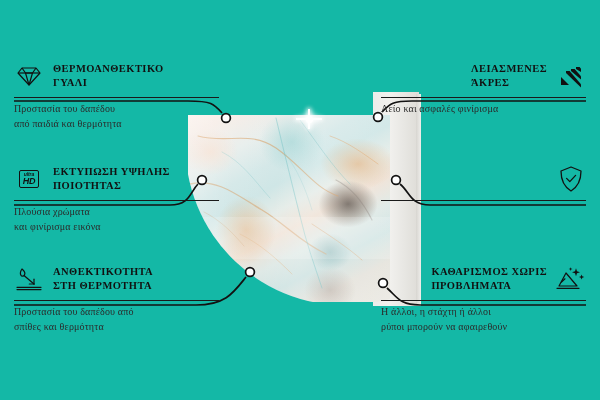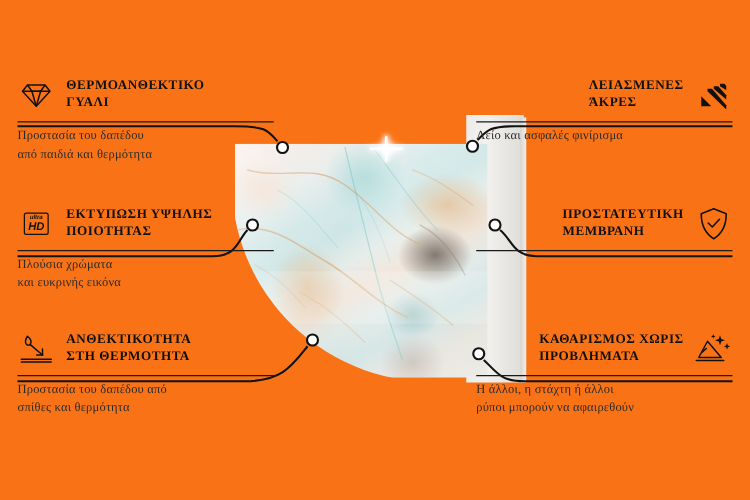--- a/index.html
+++ b/index.html
@@ -4,21 +4,21 @@
 <style>
   html, body {
     margin: 0;
     padding: 0;
     background: #ffffff;
   }
   #page {
     position: relative;
     width: 600px;
     height: 400px;
-    background: #f97316;
+    background: #14b8a6;
     font-family: "Liberation Serif", "DejaVu Serif", serif;
     overflow: hidden;
   }
 
   
   #product-stage {
     position: absolute;
     left: 180px;
     top: 92px;
     width: 240px;
@@ -288,21 +288,21 @@
         </span>
       </span>
       <span class="feature-title">
         <span>ΕΚΤΥΠΩΣΗ ΥΨΗΛΗΣ</span><br>
         <span>ΠΟΙΟΤΗΤΑΣ</span>
       </span>
     </div>
     <div class="feature-rule"></div>
     <div class="feature-desc">
       <span>Πλούσια χρώματα</span><br>
-      <span>και ευκρινής εικόνα</span>
+      <span>και φινίρισμα εικόνα</span>
     </div>
   </div>
 
   <div class="feature left" id="feat-heat">
     <div class="feature-head">
       <span class="feature-icon">
         <svg width="28" height="26" viewBox="0 0 28 26" fill="none" stroke="#111" stroke-width="1.2" stroke-linejoin="round" stroke-linecap="round">
           <path d="M7 3 C9.5 5, 10.5 7, 9.5 9 C8.7 10.6, 6.6 10.6, 5.8 9 C5 7.4, 5.6 5, 7 3 Z"></path>
           <path d="M9 9.5 L19 18"></path>
           <path d="M19 18 L19 13.2"></path>
@@ -345,24 +345,20 @@
   </div>
 
   <div class="feature right" id="feat-membrane">
     <div class="feature-head">
       <span class="feature-icon">
         <svg width="26" height="28" viewBox="0 0 26 28" fill="none" stroke="#111" stroke-width="1.3" stroke-linejoin="round" stroke-linecap="round">
           <path d="M13 2 L23 6 C23 15, 19.5 22, 13 26 C6.5 22, 3 15, 3 6 Z"></path>
           <path d="M8.6 13.4 L11.8 16.6 L17.6 10.4"></path>
         </svg>
       </span>
-      <span class="feature-title">
-        <span>ΠΡΟΣΤΑΤΕΥΤΙΚΗ</span><br>
-        <span>ΜΕΜΒΡΑΝΗ</span>
-      </span>
     </div>
     <div class="feature-rule"></div>
   </div>
 
   <div class="feature right" id="feat-clean">
     <div class="feature-head">
       <span class="feature-icon">
         <svg width="30" height="26" viewBox="0 0 30 26" fill="none" stroke="#111" stroke-width="1.2" stroke-linejoin="round" stroke-linecap="round">
           <path d="M3 20 L10 7 L21 20 Z"></path>
           <path d="M5.5 16 L9 12.8"></path>

